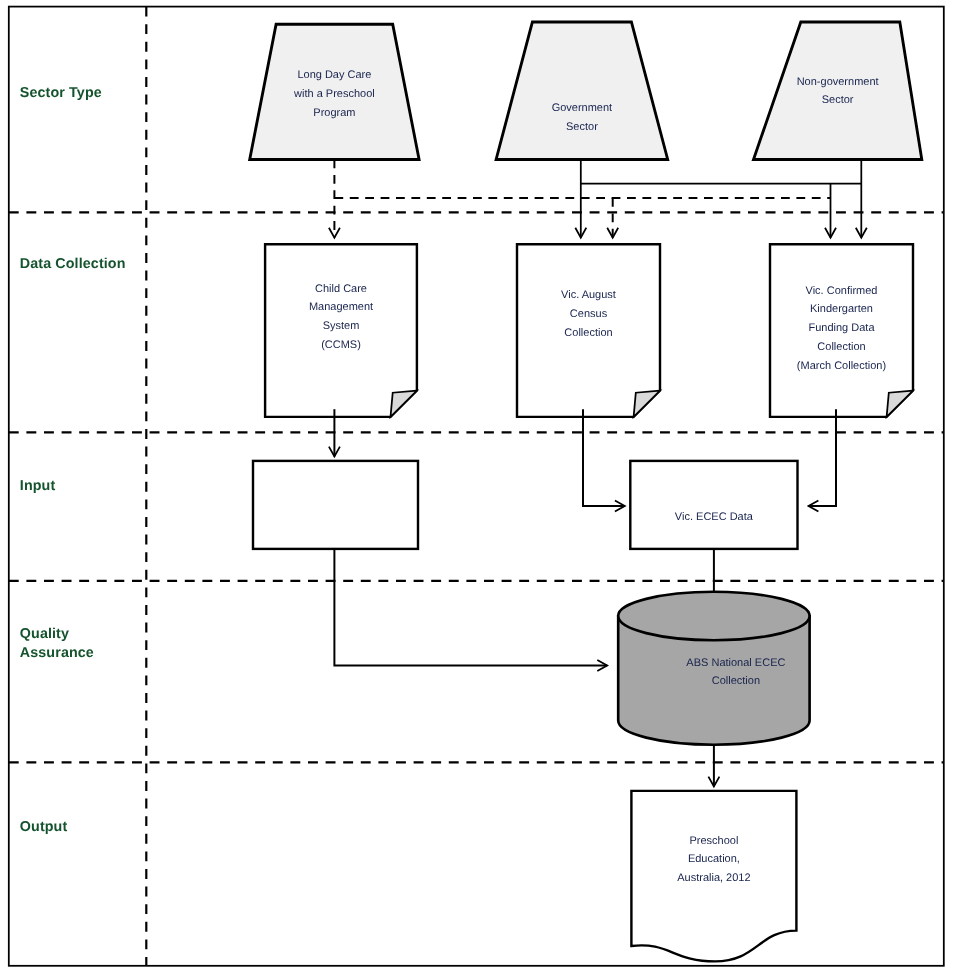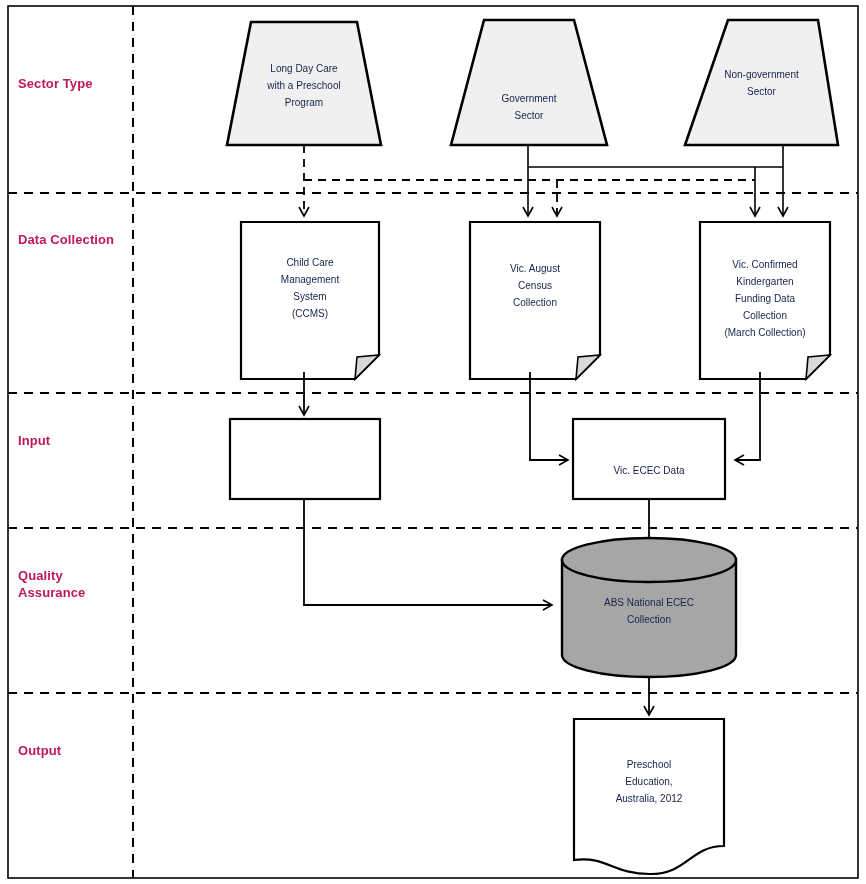--- a/index.html
+++ b/index.html
@@ -20,21 +20,21 @@
     justify-content:center;
     text-align:center;
     color:#17224d;
     font-size:10px;
     line-height:17px;
     pointer-events:none;
     white-space:pre-line;
   }
   .band-label{
     position:absolute;
-    color:#be185d;
+    color:#14532d;
     font-weight:bold;
     font-size:13px;
     line-height:17px;
     letter-spacing:0.1px;
     white-space:pre-line;
   }
 </style>
 </head>
 <body>
 
@@ -145,20 +145,20 @@
 
   <div class="node-label" style="left:696px;top:248px;width:138px;height:100px;">Vic. Confirmed
 Kindergarten
 Funding Data
 Collection
 (March Collection)</div>
 
 
   <div class="node-label" style="left:573px;top:442px;width:152px;height:57px;">Vic. ECEC Data</div>
 
-  <div class="node-label" style="left:562px;top:588px;width:174px;height:46px;">ABS National ECEC
+  <div class="node-label" style="left:562px;top:588px;width:174px;height:46px;padding-left:20px;">ABS National ECEC
 Collection</div>
 
   <div class="node-label" style="left:574px;top:750px;width:150px;height:62px;">Preschool
 Education,
 Australia, 2012</div>
 
 </div>
 
 </body></html>

